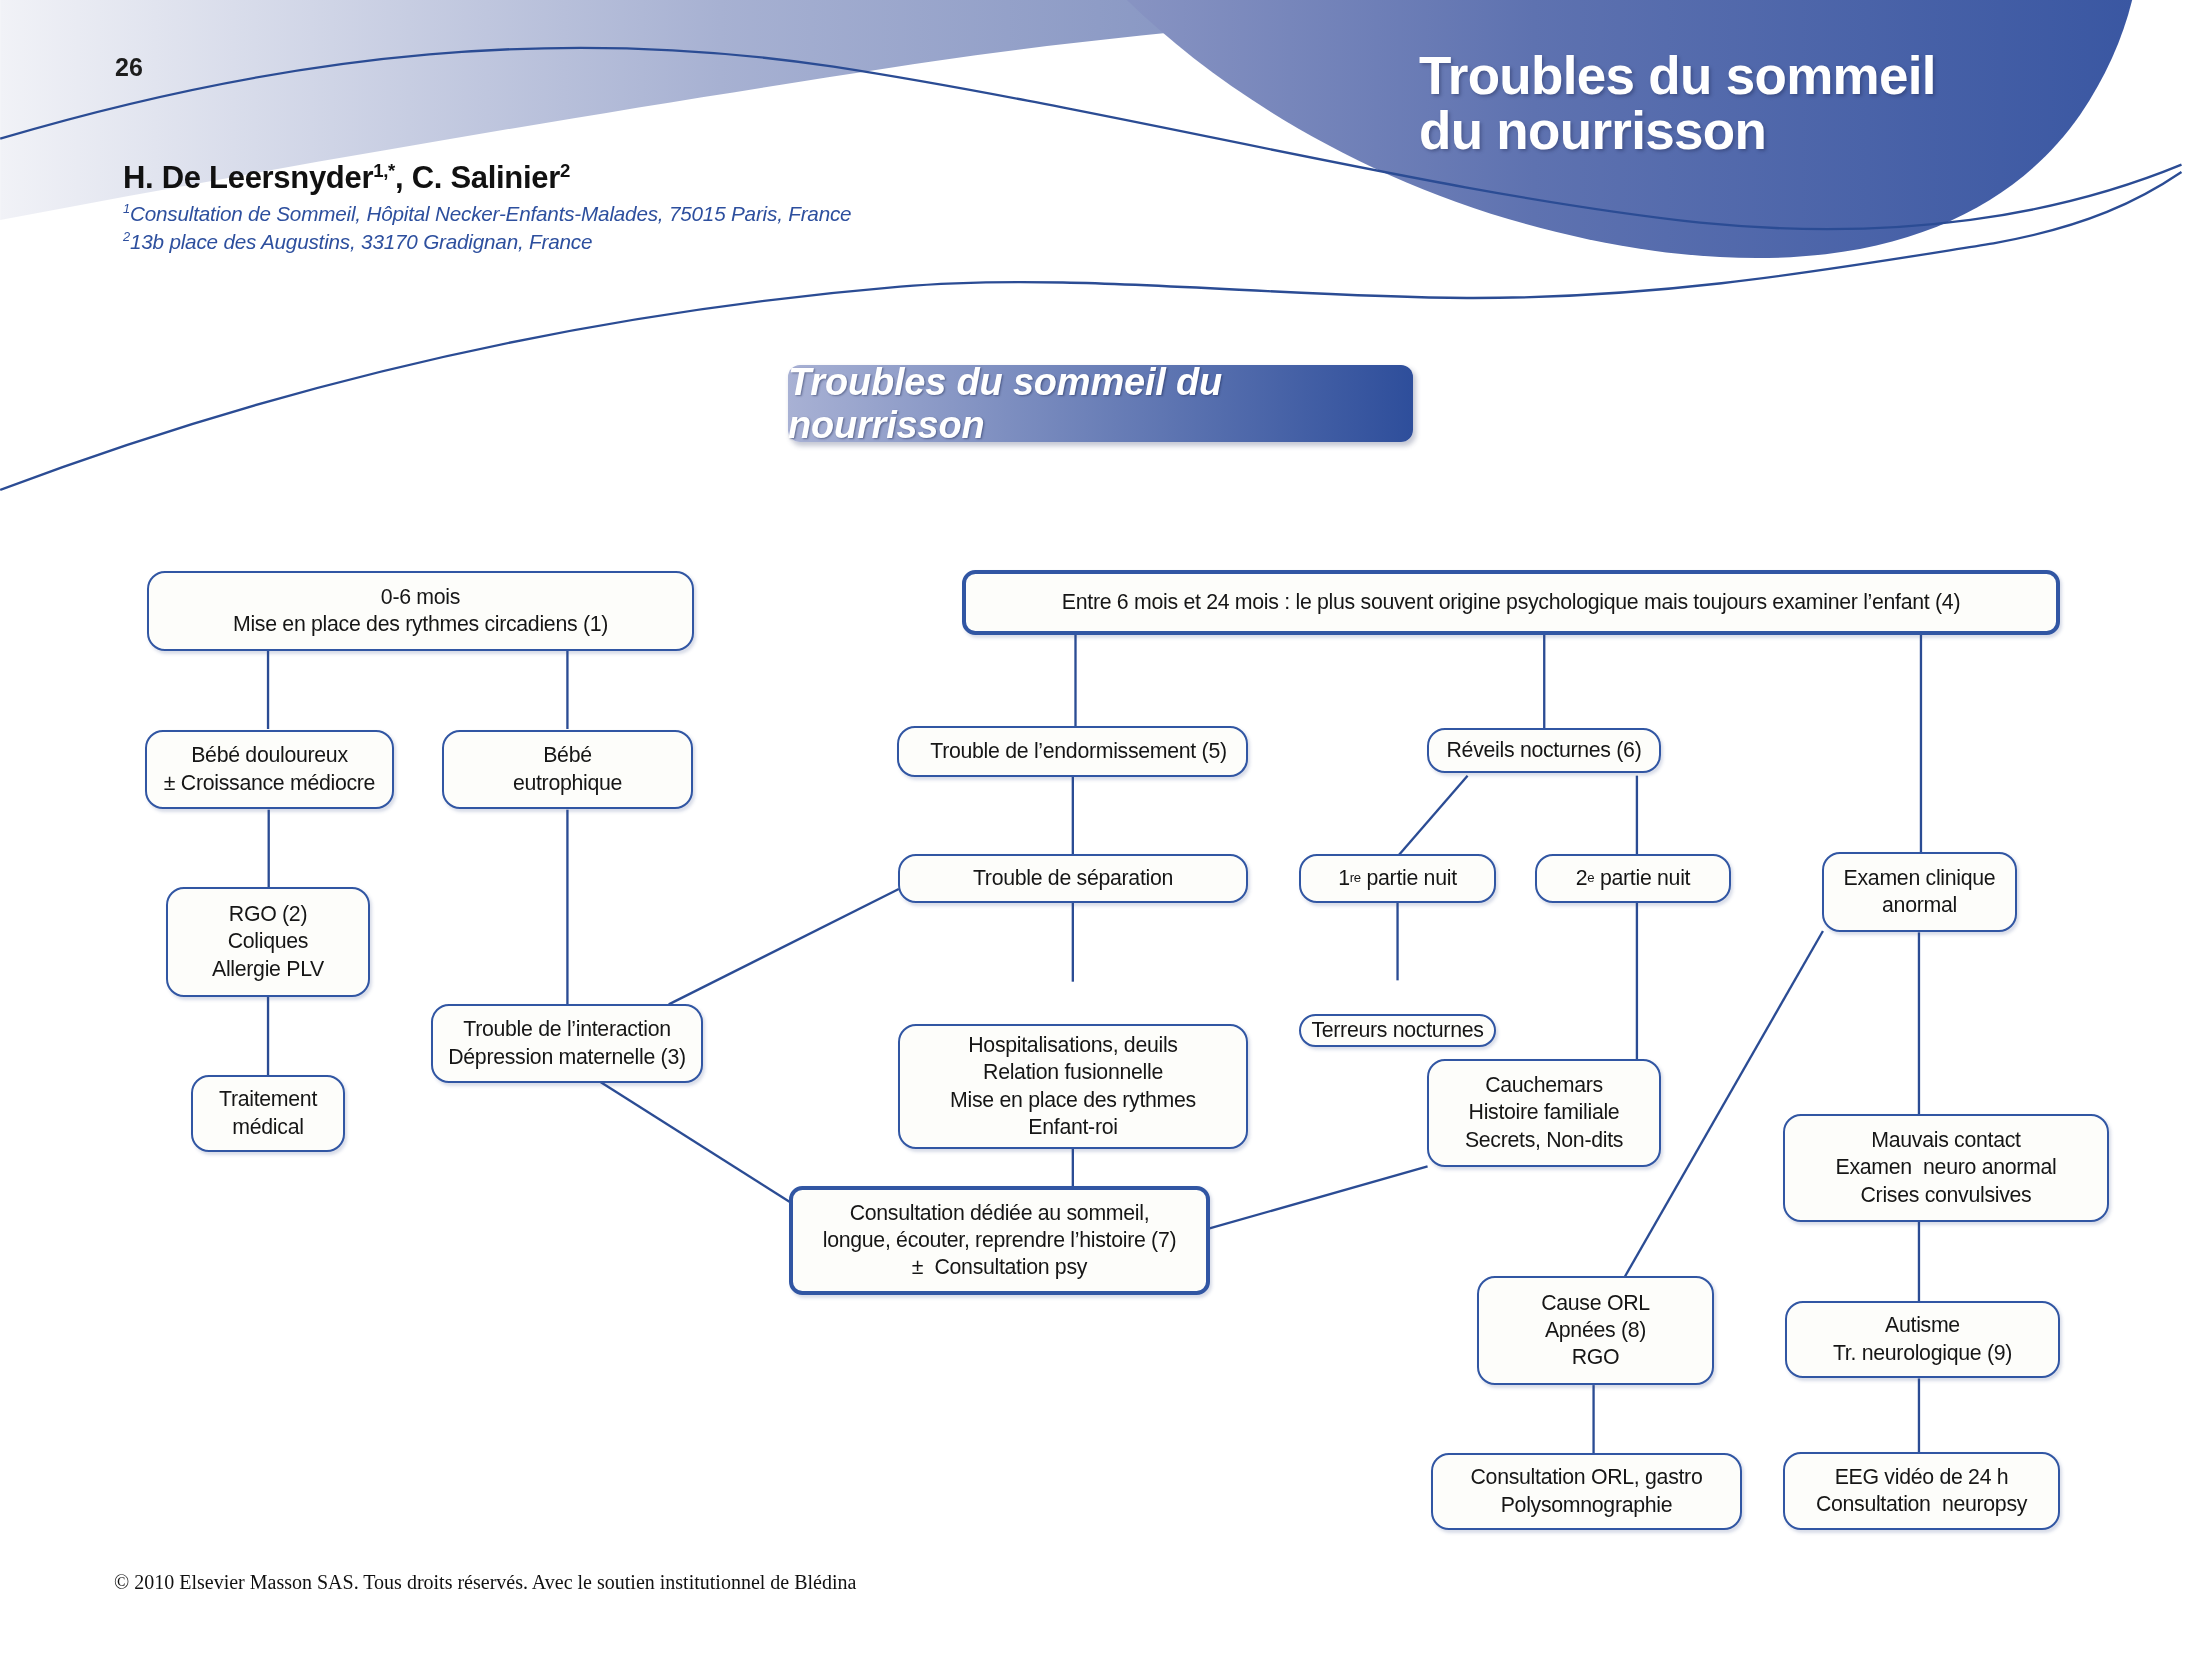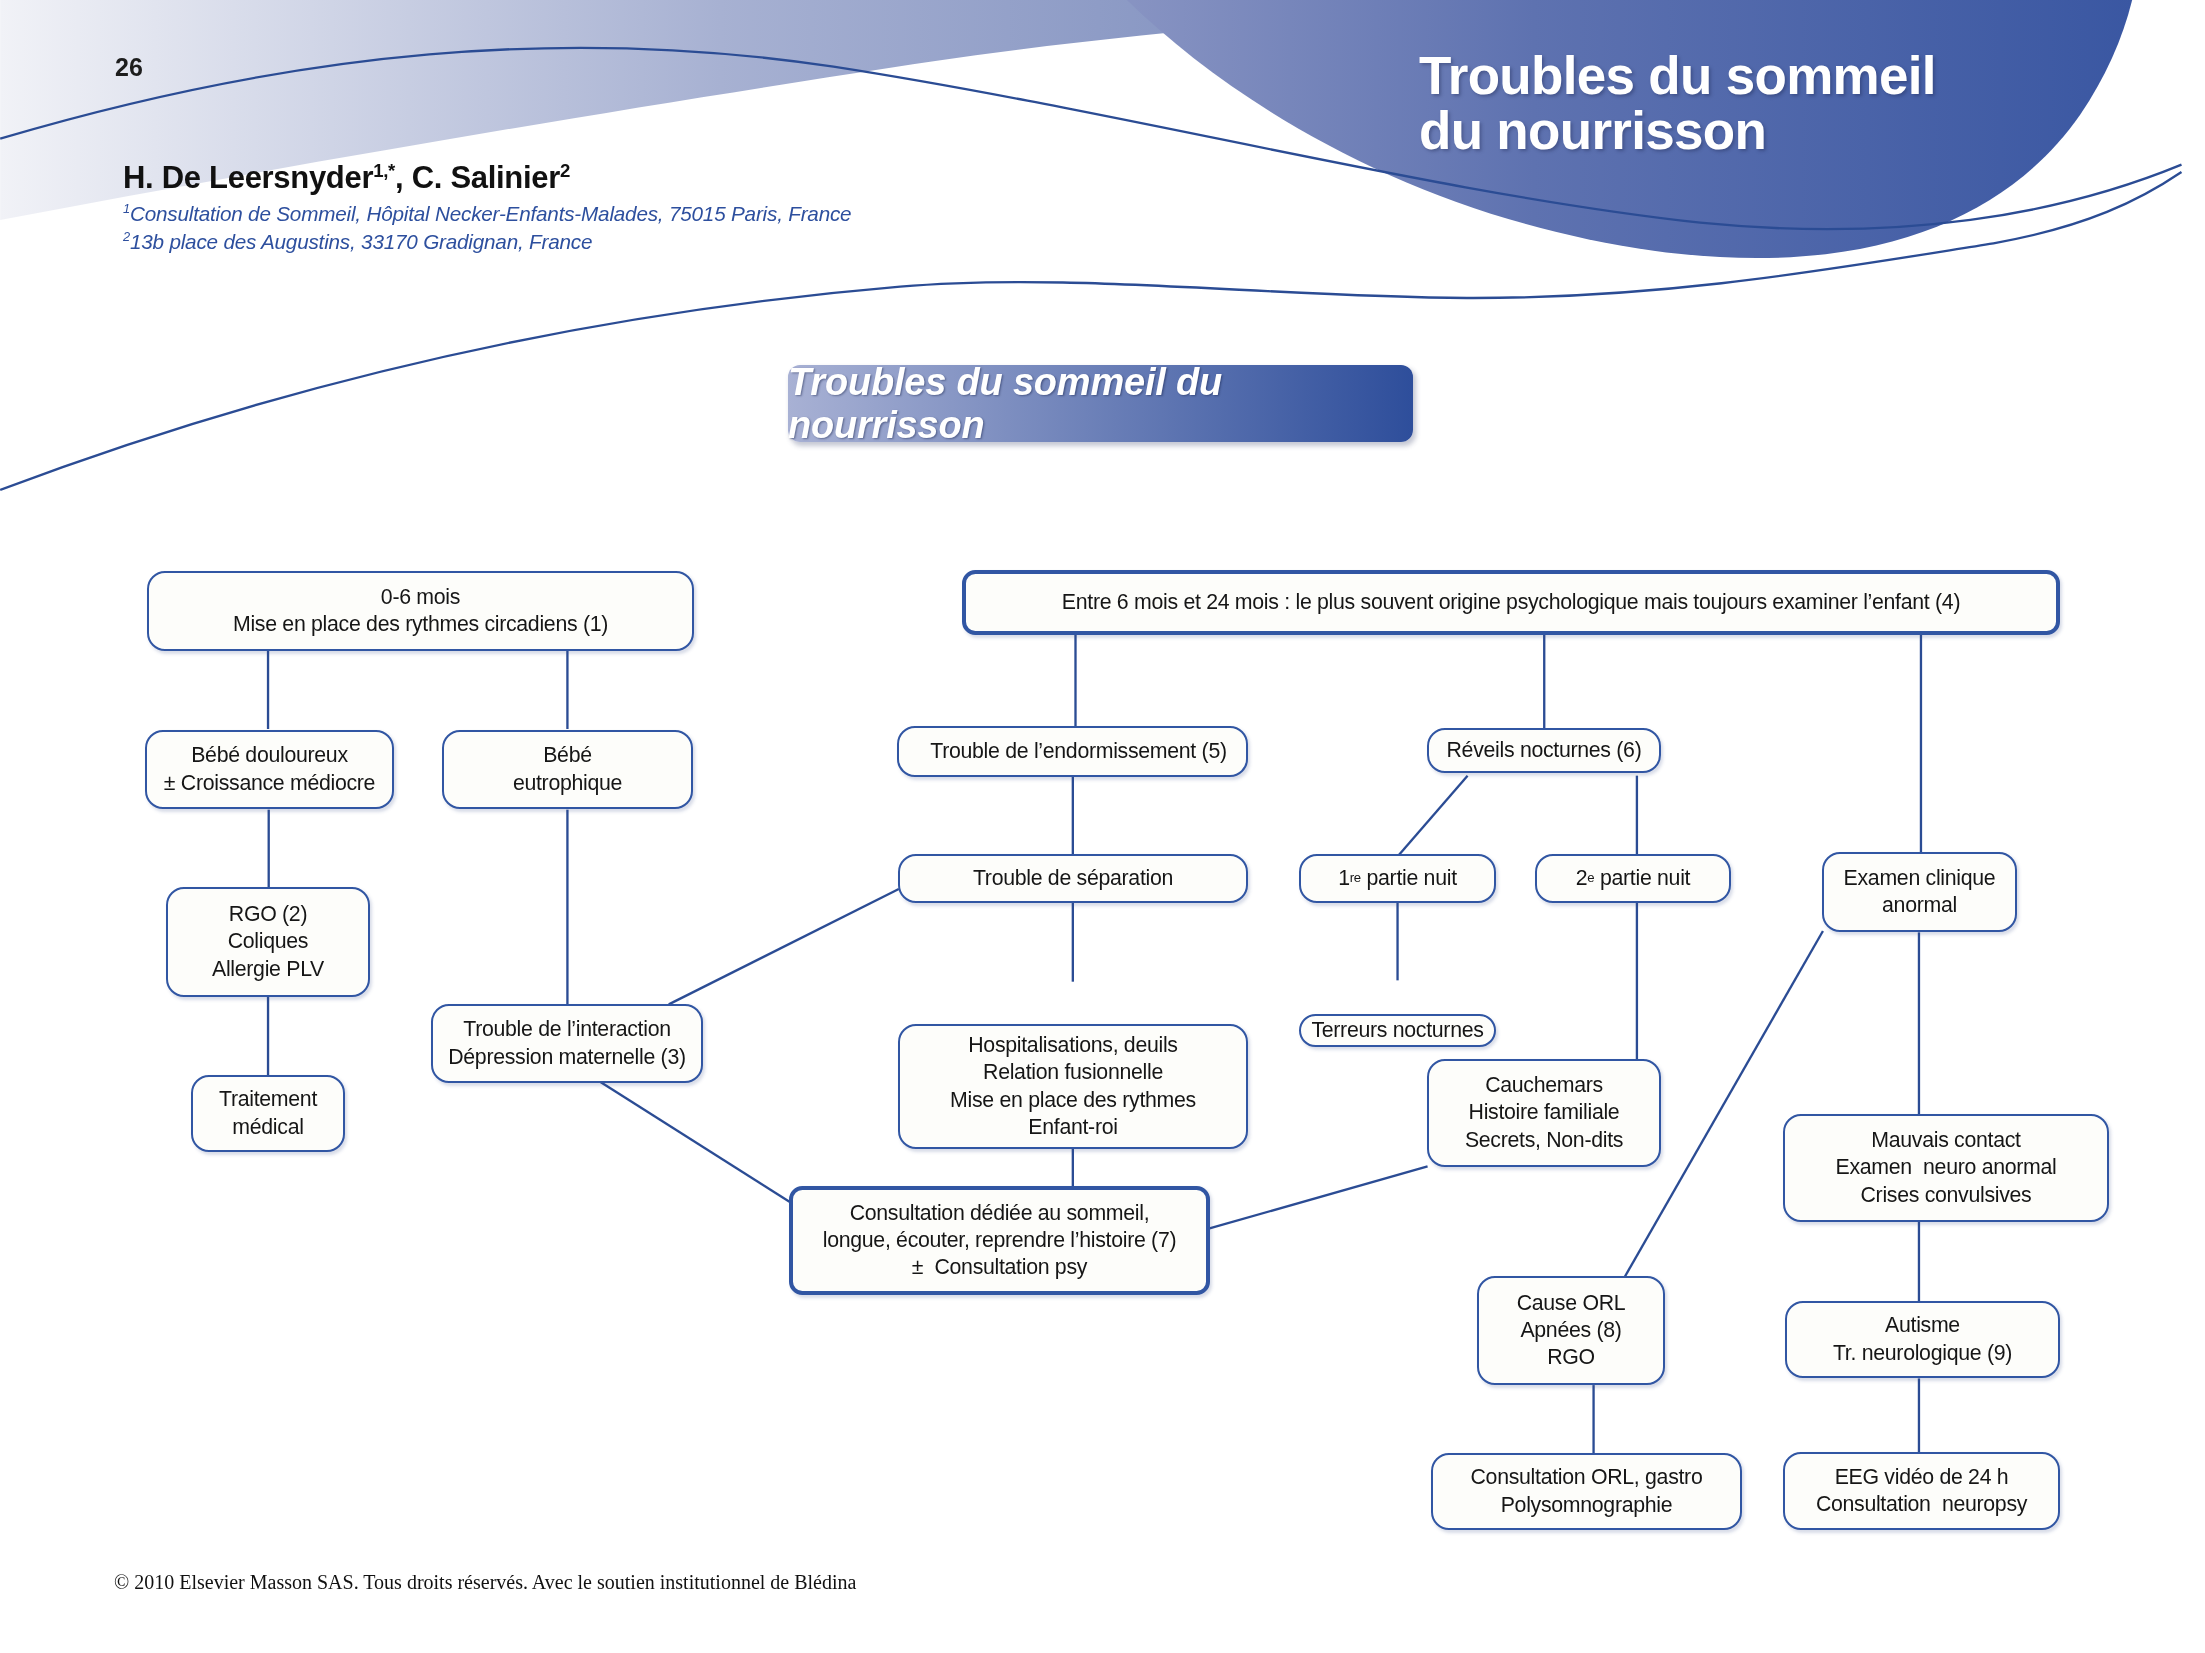--- a/index.html
+++ b/index.html
@@ -162,21 +162,21 @@
       <div class="node" style="left: 1535px; top: 854px; width: 196px; height: 49px;">2<sup>e</sup> partie nuit</div>
       <div class="node" style="left: 1822px; top: 852px; width: 195px; height: 80px;">Examen clinique<br>anormal</div>
       <div class="node" style="left: 166px; top: 887px; width: 204px; height: 110px;">RGO (2)<br>Coliques<br>Allergie PLV</div>
       <div class="node" style="left: 191px; top: 1075px; width: 154px; height: 77px;">Traitement<br>médical</div>
       <div class="node" style="left: 431px; top: 1004px; width: 272px; height: 79px;">Trouble de l’interaction<br>Dépression maternelle (3)</div>
       <div class="node" style="left: 898px; top: 1024px; width: 350px; height: 125px;">Hospitalisations, deuils<br>Relation fusionnelle<br>Mise en place des rythmes<br>Enfant-roi</div>
       <div class="node" style="left: 1299px; top: 979px; width: 197px; height: 33px; margin-top: 35px;">Terreurs nocturnes</div>
       <div class="node" style="left: 1427px; top: 1059px; width: 234px; height: 108px;">Cauchemars<br>Histoire familiale<br>Secrets, Non-dits</div>
       <div class="node" style="left: 1783px; top: 1114px; width: 326px; height: 108px;">Mauvais contact<br>Examen  neuro anormal<br>Crises convulsives</div>
       <div class="node thick" style="left: 789px; top: 1186px; width: 421px; height: 109px;">Consultation dédiée au sommeil,<br>longue, écouter, reprendre l’histoire (7)<br>±  Consultation psy</div>
-      <div class="node" style="left: 1477px; top: 1276px; width: 188px; height: 109px;">Cause ORL<br>Apnées (8)<br>RGO</div>
+      <div class="node" style="left: 1477px; top: 1276px; width: 237px; height: 109px;">Cause ORL<br>Apnées (8)<br>RGO</div>
       <div class="node" style="left: 1785px; top: 1301px; width: 275px; height: 77px;">Autisme<br>Tr. neurologique (9)</div>
       <div class="node" style="left: 1431px; top: 1453px; width: 311px; height: 77px;">Consultation ORL, gastro<br>Polysomnographie</div>
       <div class="node" style="left: 1783px; top: 1452px; width: 277px; height: 78px;">EEG vidéo de 24 h<br>Consultation  neuropsy</div>
     </div>
 
   <div class="footer">© 2010 Elsevier Masson SAS. Tous droits réservés. Avec le soutien institutionnel de Blédina</div>
 
 </div>
 
 

